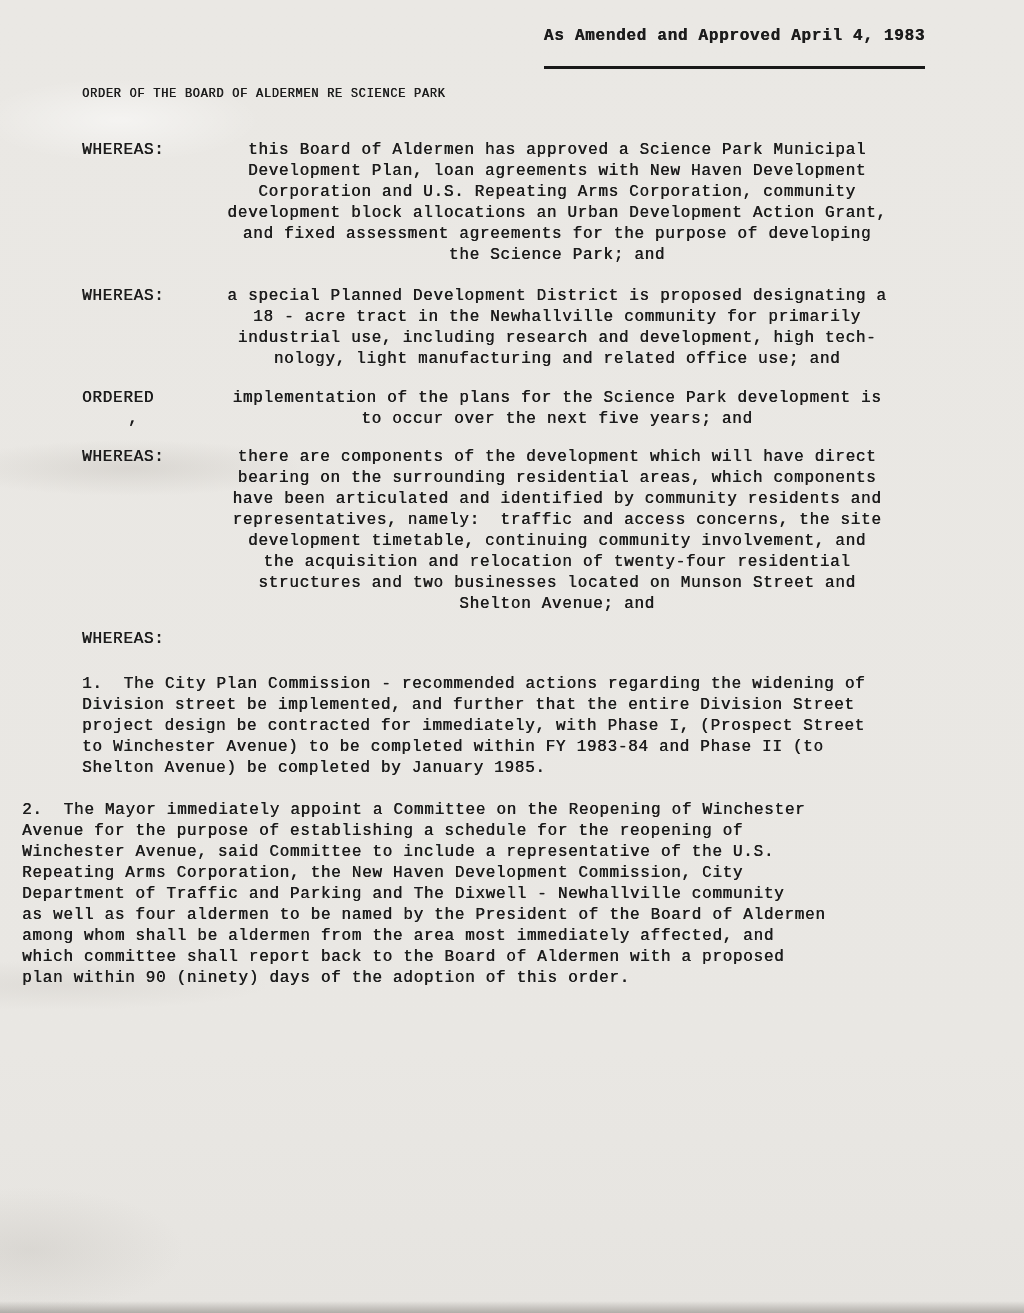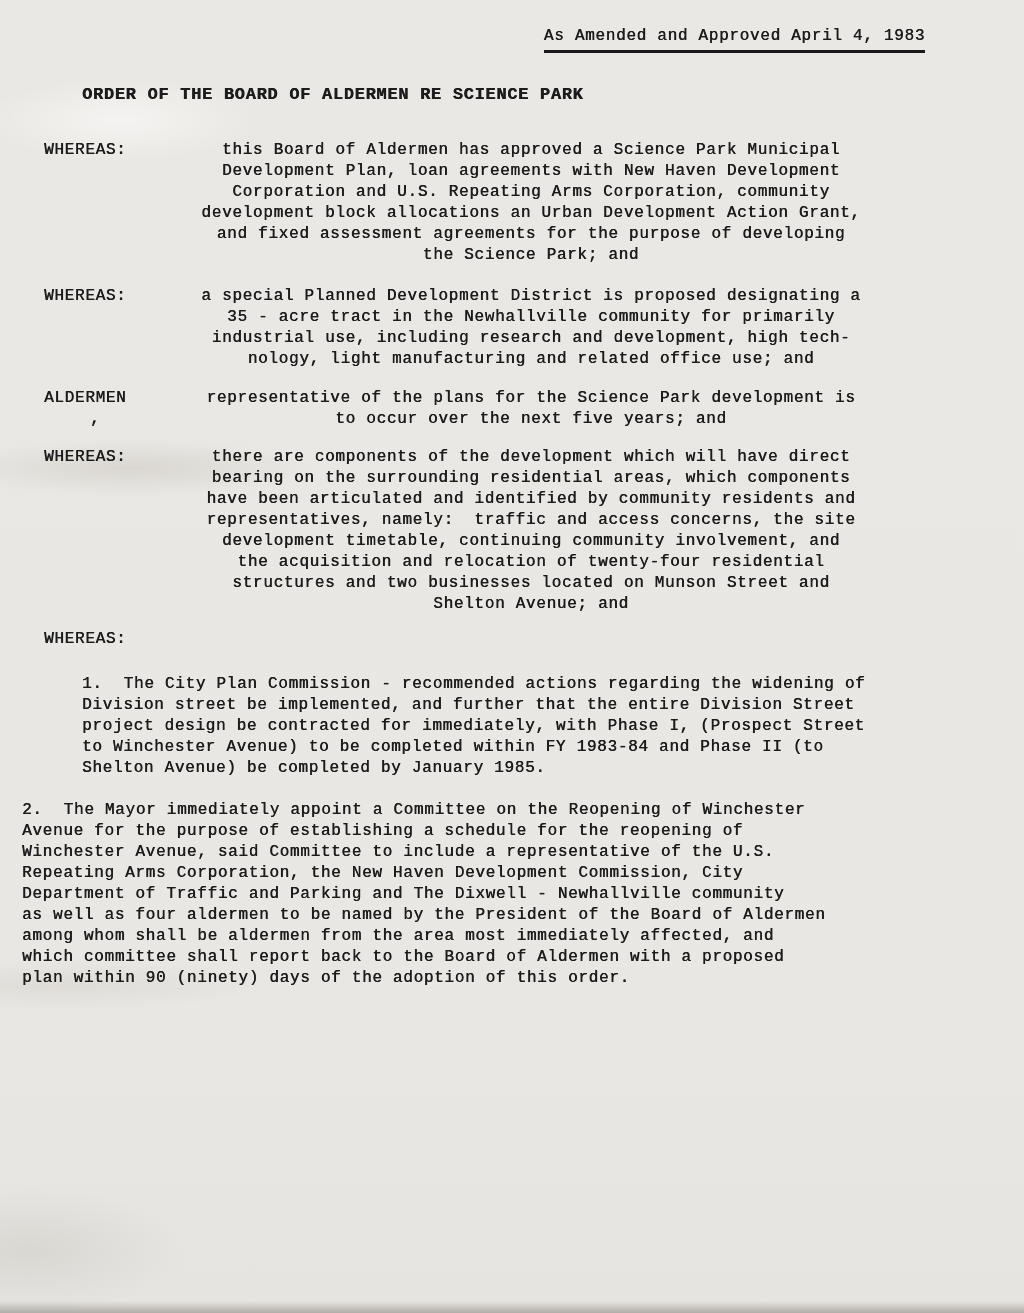--- a/index.html
+++ b/index.html
@@ -30,37 +30,37 @@
     position: absolute;
     left: 0; right: 0; bottom: 0;
     height: 12px;
     background: linear-gradient(to top, rgba(110,106,100,0.45), rgba(110,106,100,0));
     pointer-events: none;
   }
   .amended {
     position: absolute;
     top: 26px;
     right: 99px;
-    padding-bottom: 3px;
+    padding-bottom: 19px;
     border-bottom: 3px solid #191919;
     white-space: nowrap;
+    font-weight: bold;
   }
   .title {
     margin: 84px 0 0 82px;
-    font-size: 17px;
-    font-weight: bold;
+    font-size: 12px;
+    font-weight: normal;
     white-space: nowrap;
   }
   .clauses {
     margin: 0;
   }
   .clause {
     display: flex;
-    margin-left: 44px;
-    gap: 12px;
+    margin-left: 82px;
   }
   .clause:nth-of-type(1) { margin-top: 35px; }
   .clause:nth-of-type(2) { margin-top: 20px; }
   .clause:nth-of-type(3) { margin-top: 18px; }
   .clause:nth-of-type(4) { margin-top: 17px; }
   .clause:nth-of-type(5) { margin-top: 14px; }
   .clause-label {
     flex: 0 0 125px;
     position: relative;
     white-space: nowrap;
@@ -109,31 +109,31 @@
 Development Plan, loan agreements with New Haven Development
 Corporation and U.S. Repeating Arms Corporation, community
 development block allocations an Urban Development Action Grant,
 and fixed assessment agreements for the purpose of developing
 the Science Park; and</div>
     </div>
 
     <div class="clause">
       <span class="clause-label">WHEREAS:</span>
       <div class="clause-body">a special Planned Development District is proposed designating a
-35 - acre tract in the Newhallville community for primarily
+18 - acre tract in the Newhallville community for primarily
 industrial use, including research and development, high tech-
 nology, light manufacturing and related office use; and</div>
     </div>
 
     <div class="clause">
       <span class="clause-label">
-        <span>ALDERMEN</span>
+        <span>ORDERED</span>
         <span class="stray-mark">,</span>
       </span>
-      <div class="clause-body">representative of the plans for the Science Park development is
+      <div class="clause-body">implementation of the plans for the Science Park development is
 to occur over the next five years; and</div>
     </div>
 
     <div class="clause">
       <span class="clause-label">WHEREAS:</span>
       <div class="clause-body">there are components of the development which will have direct
 bearing on the surrounding residential areas, which components
 have been articulated and identified by community residents and
 representatives, namely:  traffic and access concerns, the site
 development timetable, continuing community involvement, and

